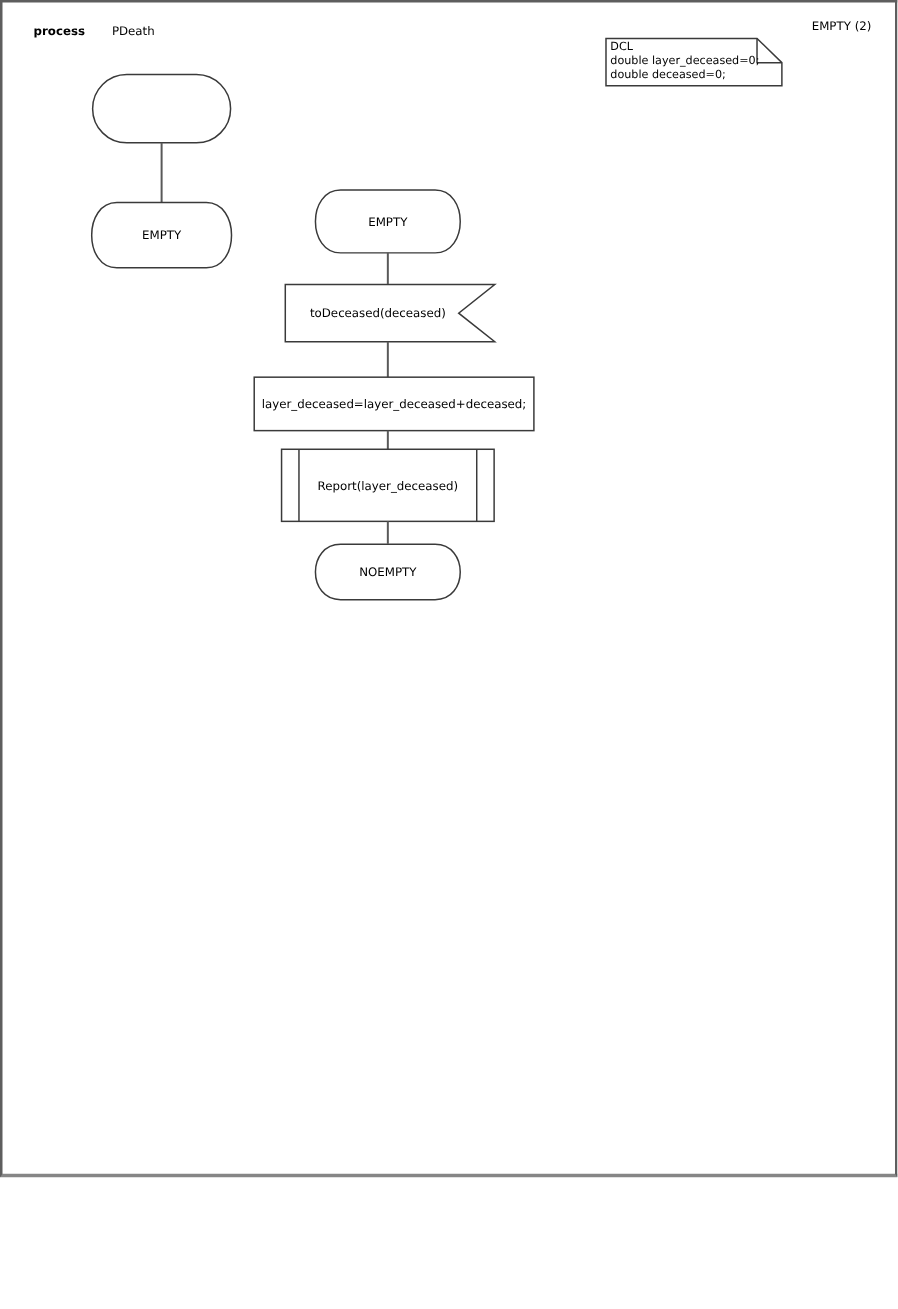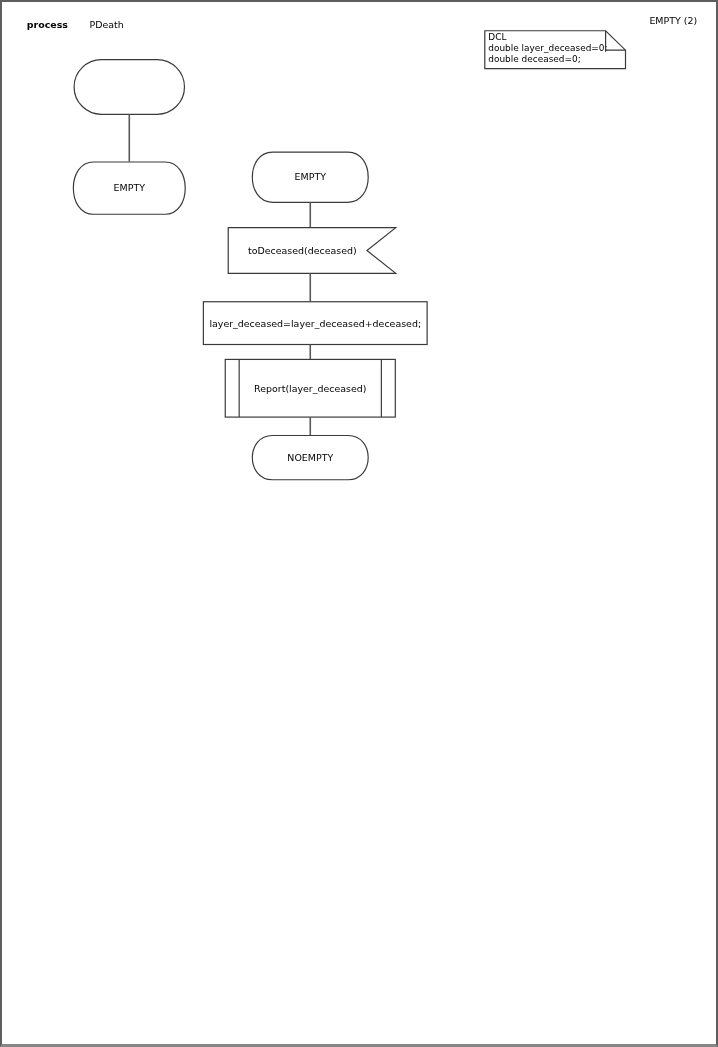--- a/index.html
+++ b/index.html
@@ -1,19 +1,19 @@
 <!DOCTYPE html>
 <html><head>
 <meta charset="utf-8">
 <style>
   html, body { margin: 0; padding: 0; background: #fff; }
   .page {
     position: relative;
     width: 718px;
-    height: 1047px;
+    height: 942px;
     box-sizing: border-box;
     background: #ffffff;
     border: 2px solid #5e5e5e;
     border-bottom: 3px solid #868686;
     font-family: "DejaVu Sans", "Liberation Sans", sans-serif;
     overflow: hidden;
     text-decoration: underline;
   }
   .diagram-svg { position: absolute; left: 0; top: 0; }
   text {

